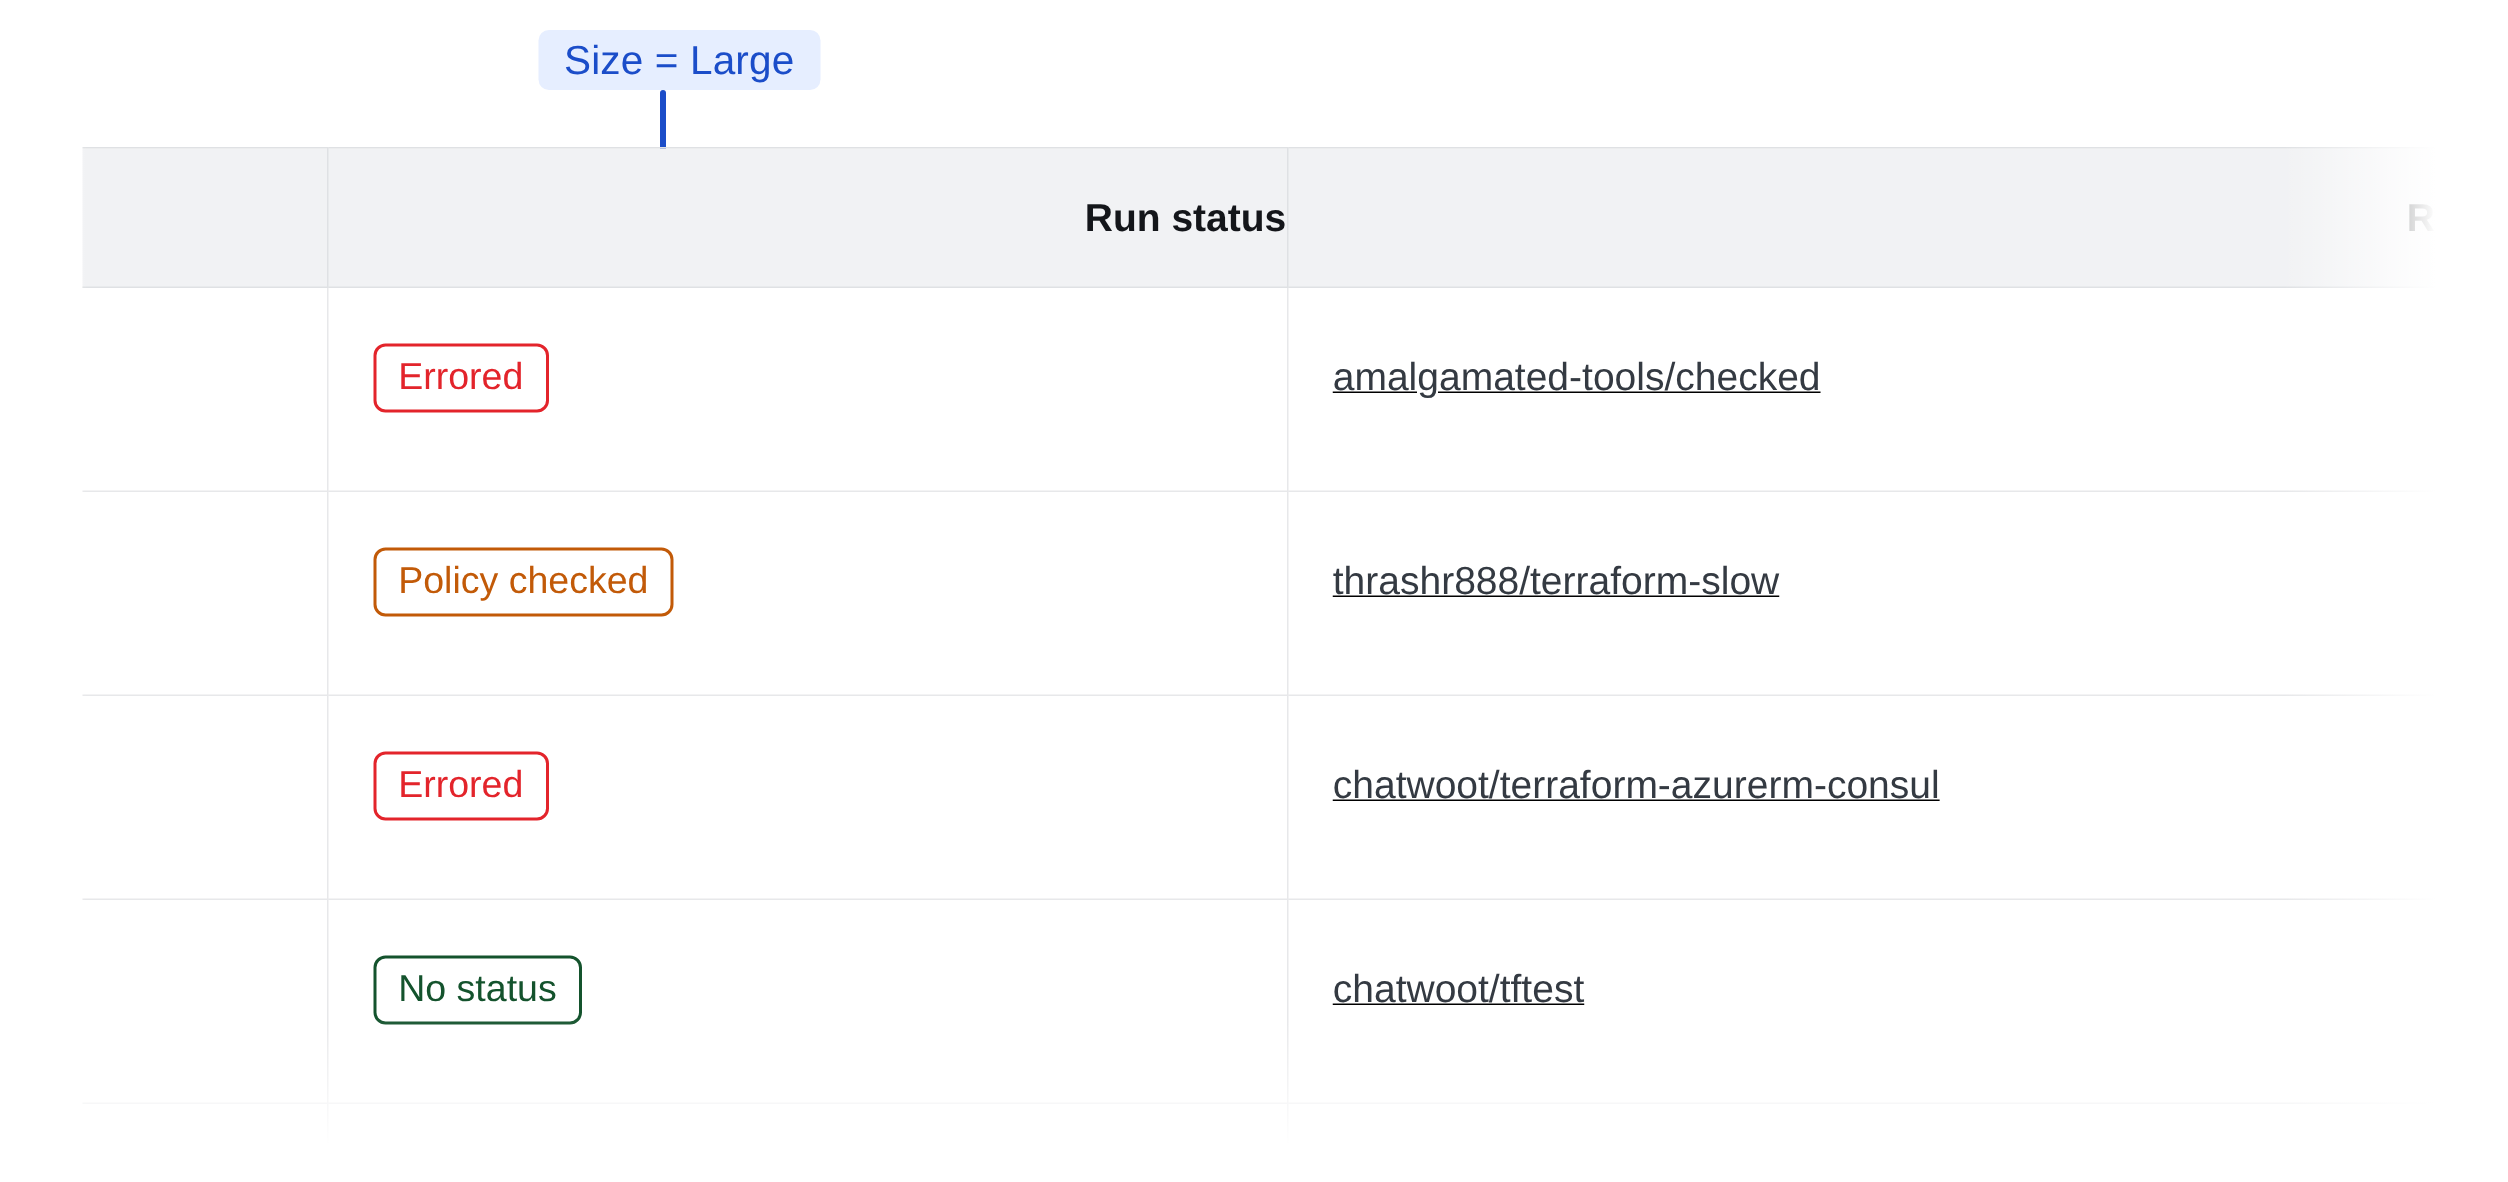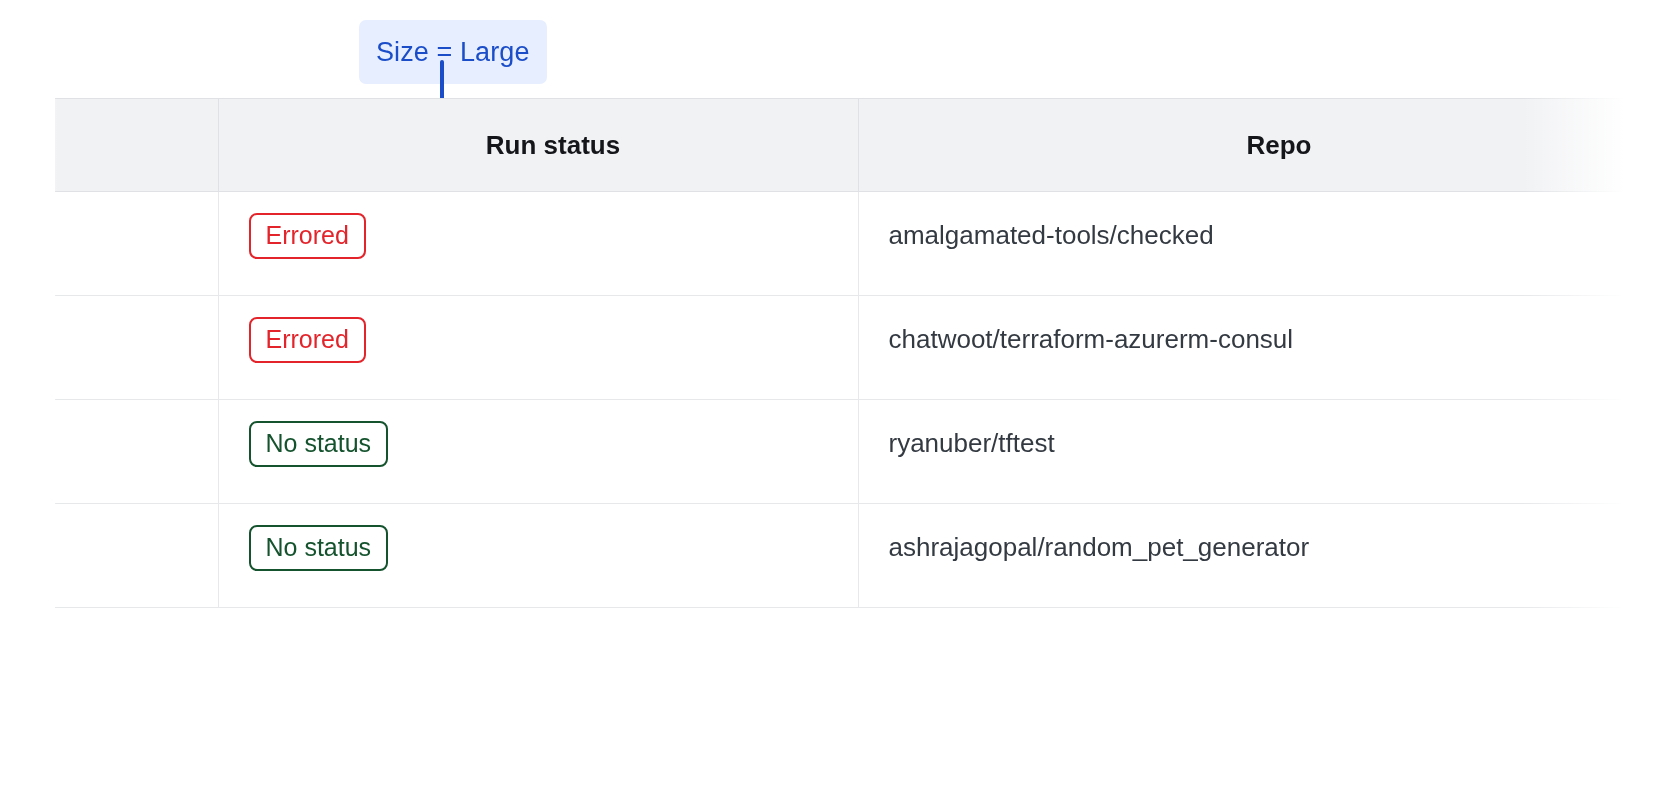--- a/index.html
+++ b/index.html
@@ -21,21 +21,21 @@
     height: 788px;
     background: #ffffff;
   }
 
   
   .annotation-pill {
     position: absolute;
     left: 359px;
     top: 20px;
     height: 40px;
-    padding: 12px 17px;
+    padding: 0 17px;
     display: flex;
     align-items: center;
     justify-content: center;
     background: #e6eeff;
     border-radius: 7px;
     color: #1b4dc9;
     font-size: 27px;
     letter-spacing: 0.1px;
     white-space: nowrap;
   }
@@ -79,37 +79,38 @@
   .tbl col.c-stat  { width: 640px; }
   .tbl col.c-repo  { width: 812px; }
 
   .tbl thead th {
     background: #f1f2f4;
     border-top: 1px solid #dfe1e4;
     border-bottom: 1px solid #dfe1e4;
     border-right: 1px solid #dfe1e4;
     height: 93px;
     padding: 0 0 0 30px;
-    text-align: center;
+    text-align: right;
     font-size: 26px;
     font-weight: bold;
     color: #14161a;
     vertical-align: middle;
     box-sizing: border-box;
   }
   .tbl thead th.c-lead-h { padding-left: 0; }
 
   .tbl tbody td {
     border-bottom: 1px solid #e7e8ea;
     border-right: 1px solid #e7e8ea;
-    height: 104px;
+    height: 136px;
     padding: 0 0 16px 30px;
     vertical-align: middle;
     box-sizing: border-box;
     background: #ffffff;
+    text-decoration: underline;
   }
   .tbl tbody td.c-lead-d {
     padding-left: 0;
     border-right: 1px solid #e7e8ea;
   }
   .repo-cell {
     font-size: 26px;
     color: #343a42;
     white-space: nowrap;
   }
@@ -178,38 +179,47 @@
         <tr>
           <td class="c-lead-d"></td>
           <td>
             <span class="badge errored">Errored</span>
           </td>
           <td>
             <span class="repo-cell">amalgamated-tools/checked</span>
           </td>
         </tr>
 
+        <tr>
+          <td class="c-lead-d"></td>
+          <td>
+            <span class="badge policy-checked">Policy checked</span>
+          </td>
+          <td>
+            <span class="repo-cell">thrashr888/terraform-slow</span>
+          </td>
+        </tr>
 
         <tr>
           <td class="c-lead-d"></td>
           <td>
             <span class="badge errored">Errored</span>
           </td>
           <td>
             <span class="repo-cell">chatwoot/terraform-azurerm-consul</span>
           </td>
         </tr>
 
         <tr>
           <td class="c-lead-d"></td>
           <td>
             <span class="badge no-status">No status</span>
           </td>
           <td>
-            <span class="repo-cell">ryanuber/tftest</span>
+            <span class="repo-cell">chatwoot/tftest</span>
           </td>
         </tr>
 
         <tr>
           <td class="c-lead-d"></td>
           <td>
             <span class="badge no-status">No status</span>
           </td>
           <td>
             <span class="repo-cell">ashrajagopal/random_pet_generator</span>

